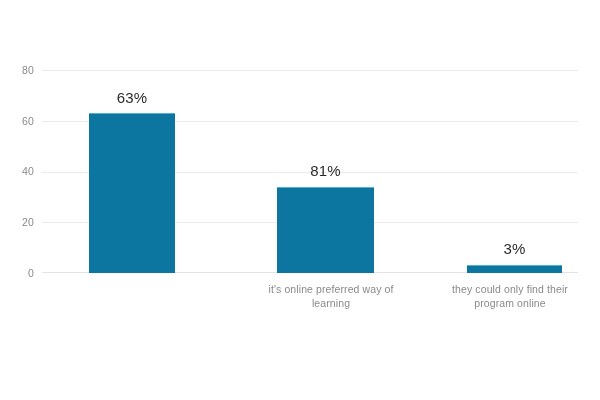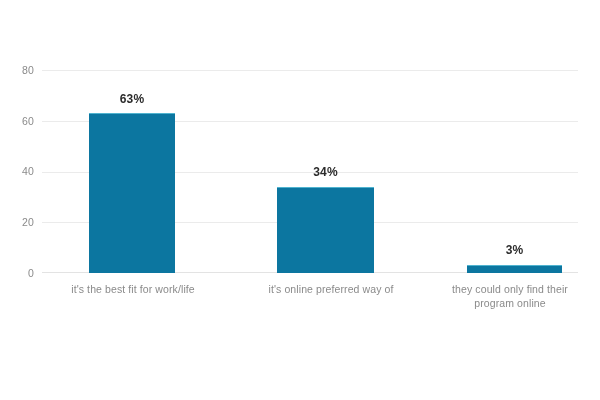--- a/index.html
+++ b/index.html
@@ -66,22 +66,22 @@
     left: 0;
     width: 100%;
     background: #0c76a0;
     border-top: 1.5px solid #4fb3cf;
     box-sizing: border-box;
   }
   .bar-value-label {
     position: absolute;
     left: 50%;
     transform: translateX(-50%);
-    font-size: 12px;
-    font-weight: bold;
+    font-size: 15px;
+    font-weight: normal;
     color: #2b2b2b;
     white-space: nowrap;
     letter-spacing: .1px;
   }
 
   
   .xcat-label {
     position: absolute;
     top: 282px;
     font-size: 10.5px;
@@ -111,37 +111,37 @@
     <div class="gridline" style="top:101.5px"></div>
     <div class="gridline" style="top:152.25px"></div>
     <div class="gridline baseline" style="top:202px"></div>
 
     <div class="bar-group" style="left:47px; width:86px;">
       <div class="bar-value-label" style="bottom:167px">63%</div>
       <div class="bar" style="height:159.9px;"></div>
     </div>
 
     <div class="bar-group" style="left:235px; width:97px;">
-      <div class="bar-value-label" style="bottom:94px">34%</div>
+      <div class="bar-value-label" style="bottom:94px">81%</div>
       <div class="bar" style="height:86.3px;"></div>
     </div>
 
     <div class="bar-group" style="left:425px; width:95px;">
       <div class="bar-value-label" style="bottom:16px">3%</div>
       <div class="bar" style="height:7.6px;"></div>
     </div>
 
   </div>
 
   <div>
     <div class="xcat-label" style="left:14px; width:238px;">
-      <div>it's the best fit for work/life</div>
     </div>
     <div class="xcat-label" style="left:231px; width:200px;">
       <div>it's online preferred way of</div>
+      <div>learning</div>
     </div>
     <div class="xcat-label" style="left:415px; width:190px;">
       <div>they could only find their</div>
       <div>program online</div>
     </div>
   </div>
 
 </div>
 
 </body></html>

